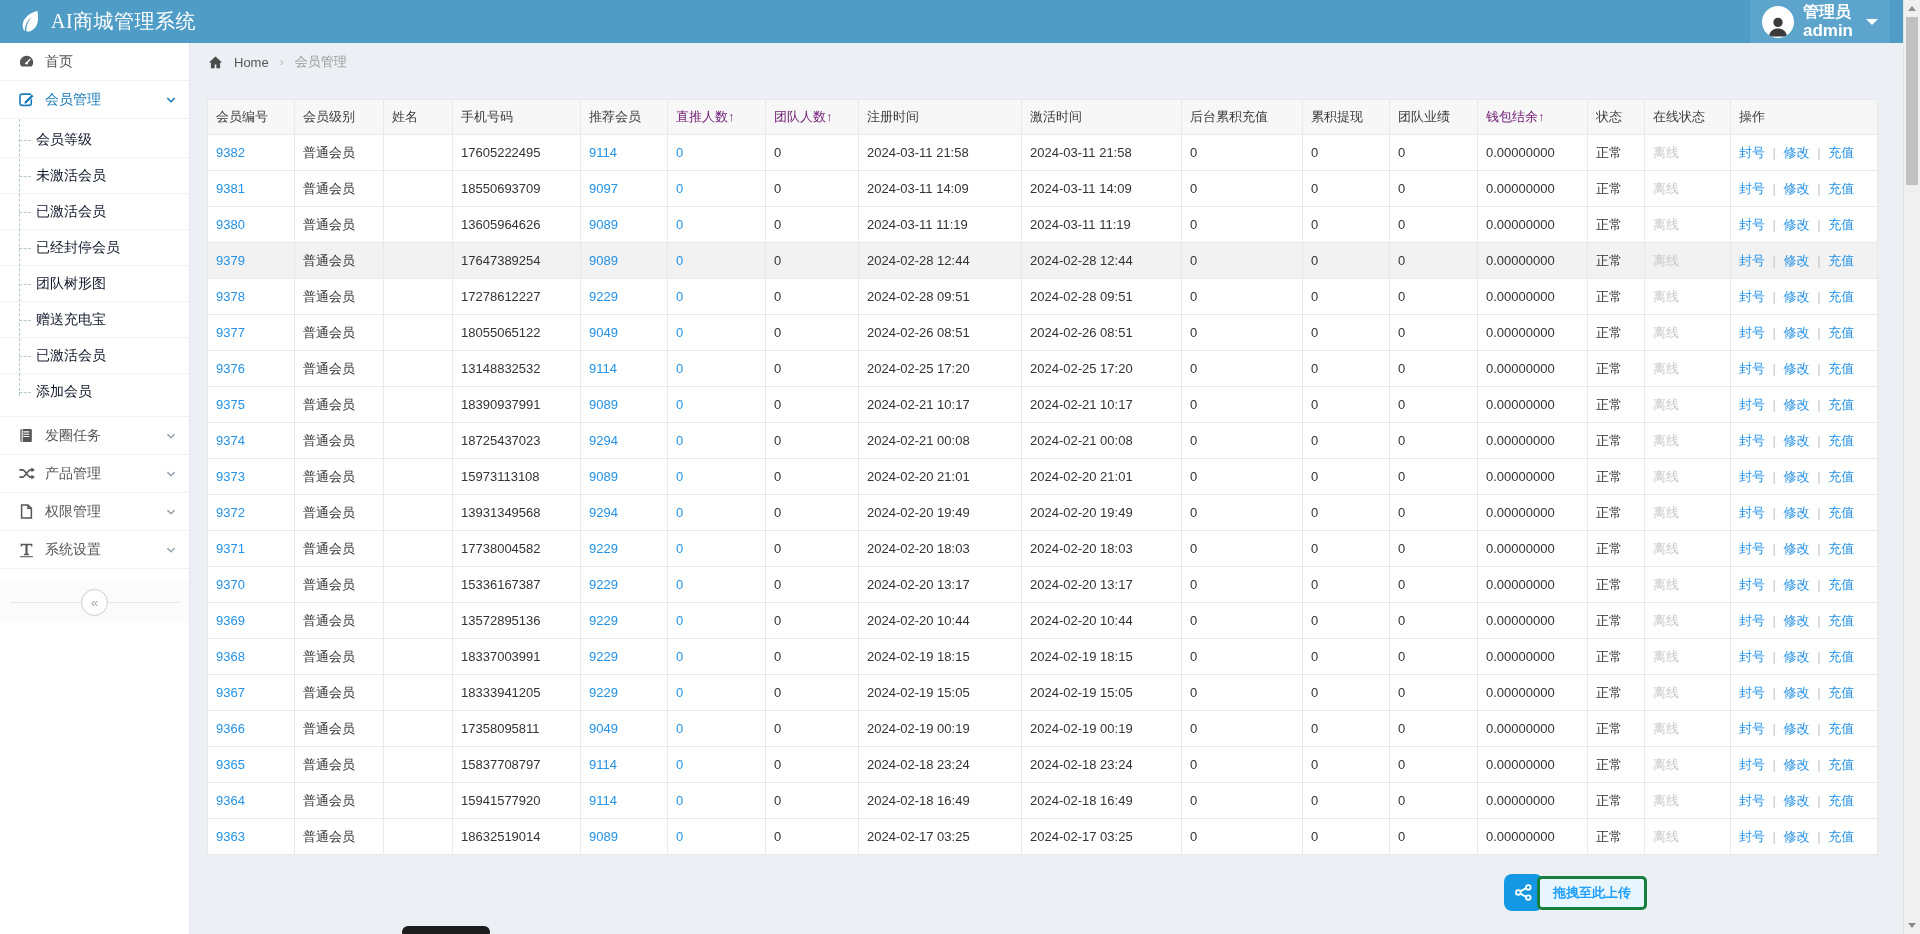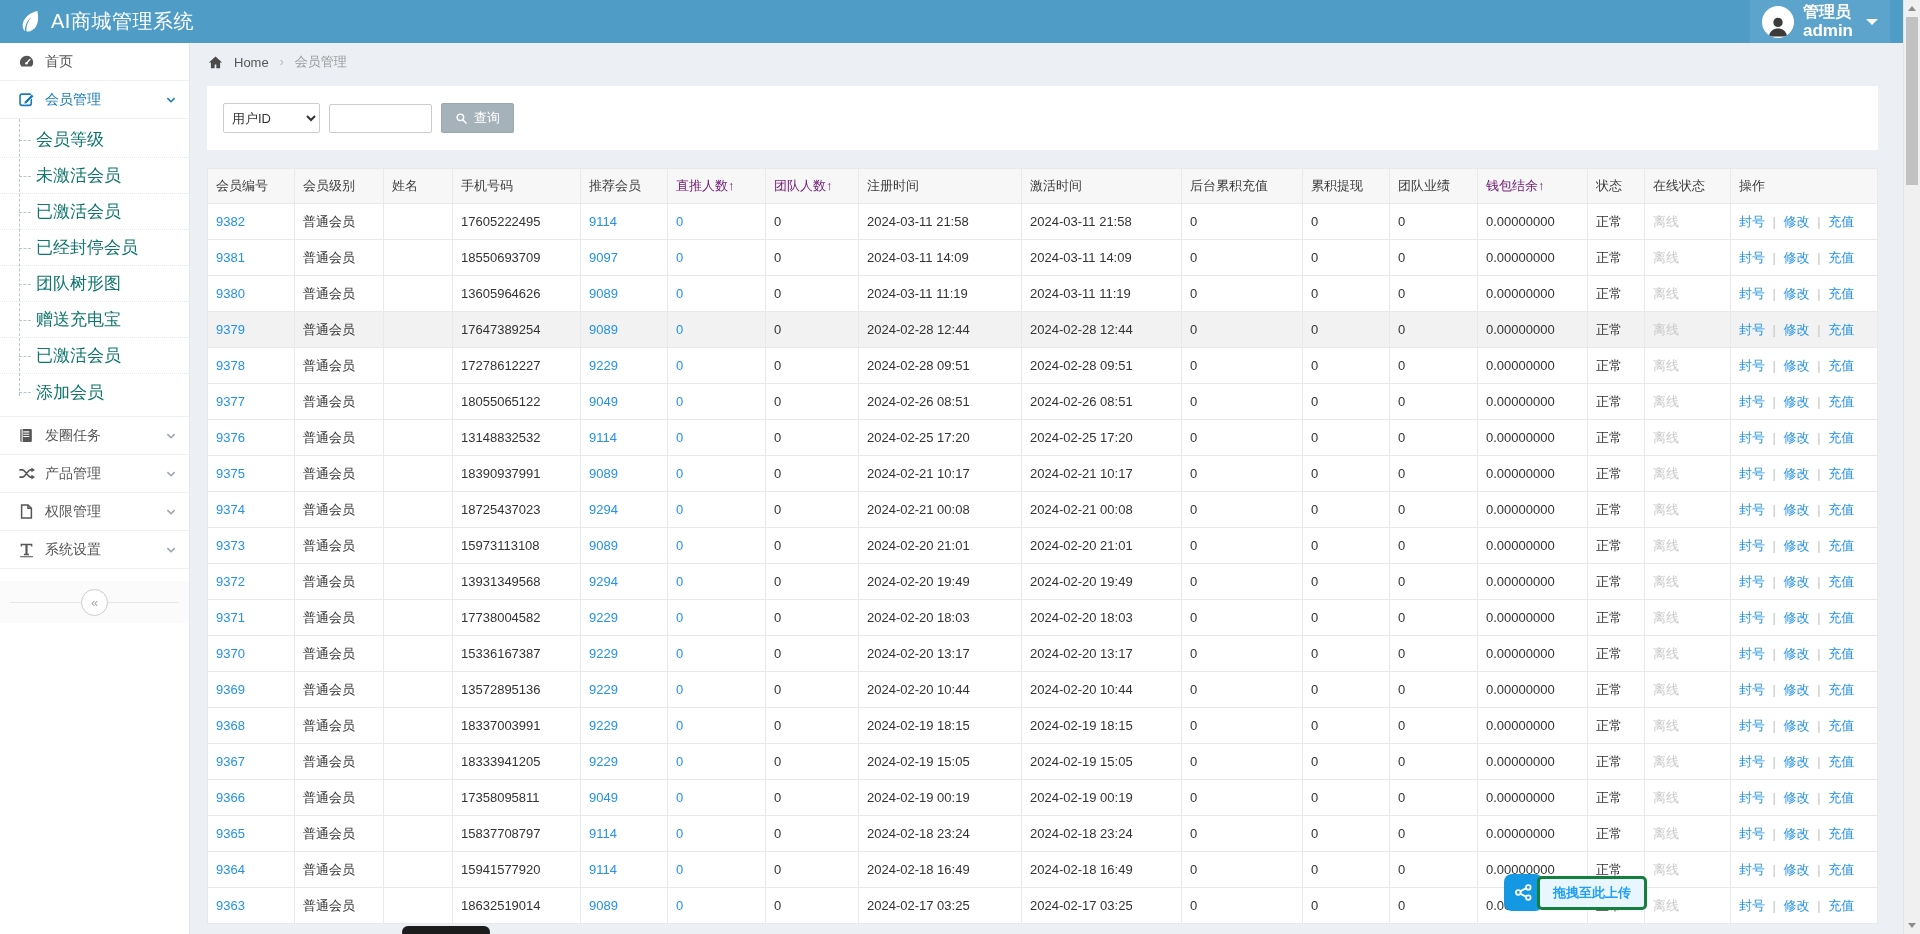--- a/index.html
+++ b/index.html
@@ -1,21 +1,21 @@
 <!DOCTYPE html>
 <html><head>
 <meta charset="utf-8">
 <style>
   * { margin:0; padding:0; box-sizing:border-box; }
   html,body { width:1920px; height:934px; overflow:hidden; }
   body { position:relative; font-family:"Liberation Sans","DejaVu Sans",sans-serif; background:#ecf0f5; }
 
   
   .navbar { position:absolute; top:0; left:0; right:0; height:43px; background:#4f9dc7; z-index:20; }
-  .brand { position:absolute; left:18px; top:0; height:43px; display:flex; align-items:center; gap:9px; color:#fff; font-size:20px; letter-spacing:.5px; }
+  .brand { position:absolute; left:18px; top:0; height:43px; display:flex; align-items:center; gap:9px; color:#fff; font-size:20px; letter-spacing:.5px;font-family:Liberation Serif, serif; }
   .brand .leaf { width:24px; height:24px; display:flex; transform:rotate(-12deg); }
   .brand .leaf svg { width:24px; height:24px; }
   .nav-user { position:absolute; right:30px; top:0; height:43px; display:flex; align-items:center; padding:0 12px; gap:9px; background:rgba(255,255,255,.08); cursor:pointer; }
   .avatar { width:32px; height:32px; border-radius:50%; background:#fff; display:flex; align-items:flex-end; justify-content:center; overflow:hidden; }
   .avatar svg { width:24px; height:24px; }
   .user-text { color:#fff; line-height:1.15; }
   .user-text .role { font-size:16px; font-weight:bold; }
   .user-text .name { font-size:17px; font-weight:bold; }
   .caret { width:0; height:0; border-left:6px solid transparent; border-right:6px solid transparent; border-top:6px solid #fff; margin-left:4px; }
 
@@ -24,21 +24,21 @@
   .side-item { height:38px; display:flex; align-items:center; padding:0 12px 0 18px; border-bottom:1px solid #f1f2f3; color:#555; font-size:14px; cursor:pointer; background:#fff; }
   .side-item .icon { width:17px; height:17px; margin-right:10px; color:#565656; display:flex; }
   .side-item .icon svg { width:17px; height:17px; }
   .side-item.active { color:#1a7bb9; }
   .side-item.active .icon { color:#1a7bb9; }
   .chev { margin-left:auto; color:#9aa4ab; display:flex; width:12px; height:12px; }
   .chev svg { width:12px; height:12px; }
   .side-item.active .chev { color:#1a7bb9; }
   .submenu { position:relative; border-bottom:1px solid #f1f2f3; padding:3px 0 6px 0; background:#fff; }
   .submenu:before { content:""; position:absolute; left:19px; top:0; bottom:20px; border-left:1px dashed #b6c7d1; }
-  .sub-item { height:36px; display:flex; align-items:center; font-size:17px; color:#0f766e; border-bottom:1px dotted #e3e9ed; position:relative; padding-left:36px; cursor:pointer; }
+  .sub-item { height:36px; display:flex; align-items:center; font-size:14px; color:#0f172a; border-bottom:1px dotted #e3e9ed; position:relative; padding-left:36px; cursor:pointer; }
   .sub-item:last-child { border-bottom:none; }
   .sub-item:before { content:""; position:absolute; left:19px; width:12px; top:18px; border-top:1px dashed #b6c7d1; }
   .side-collapse { margin-top:12px; height:42px; position:relative; display:flex; align-items:center; justify-content:center; background:#fbfbfb; }
   .side-collapse:before { content:""; position:absolute; left:10px; right:10px; top:50%; border-top:1px solid #e7e7e7; }
   .collapse-btn { position:relative; width:27px; height:27px; border-radius:50%; background:#fff; border:1px solid #ccc; color:#a8a8a8; display:flex; align-items:center; justify-content:center; font-size:13px; cursor:pointer; }
 
   
   .main { position:absolute; left:190px; top:43px; right:17px; bottom:0; overflow:hidden; }
   .breadcrumb { height:38px; display:flex; align-items:center; padding-left:18px; font-size:13px; color:#555; gap:11px; }
   .breadcrumb .home-ic { width:15px; height:15px; display:flex; color:#444; }
@@ -224,33 +224,20 @@
     <span class="home-ic">
         <svg viewBox="0 0 16 16">
           <path fill="#4a4a4a" d="M8 1.6 1 7.9h2.1V14h4v-4h1.8v4h4V7.9H15z"></path>
         </svg>
       </span>
     <span class="crumb-home">Home</span>
     <span class="crumb-sep">›</span>
     <span class="crumb-current">会员管理</span>
   </div>
 
-  <div class="search-panel">
-    <select class="field"><option>用户ID</option></select>
-    <input class="kw" type="text" value="" style="">
-    <button class="btn-search">
-      <span class="s-ic">
-          <svg viewBox="0 0 16 16" fill="none" stroke="#fff" stroke-width="1.8">
-            <circle cx="6.6" cy="6.6" r="4"></circle>
-            <path d="m9.7 9.7 4.4 4.4"></path>
-          </svg>
-        </span>
-      <span>查询</span>
-    </button>
-  </div>
 
   <div class="table-panel">
     <table>
       <colgroup>
           <col style="width: 87px;">
           <col style="width: 89px;">
           <col style="width: 69px;">
           <col style="width: 128px;">
           <col style="width: 87px;">
           <col style="width: 98px;">

